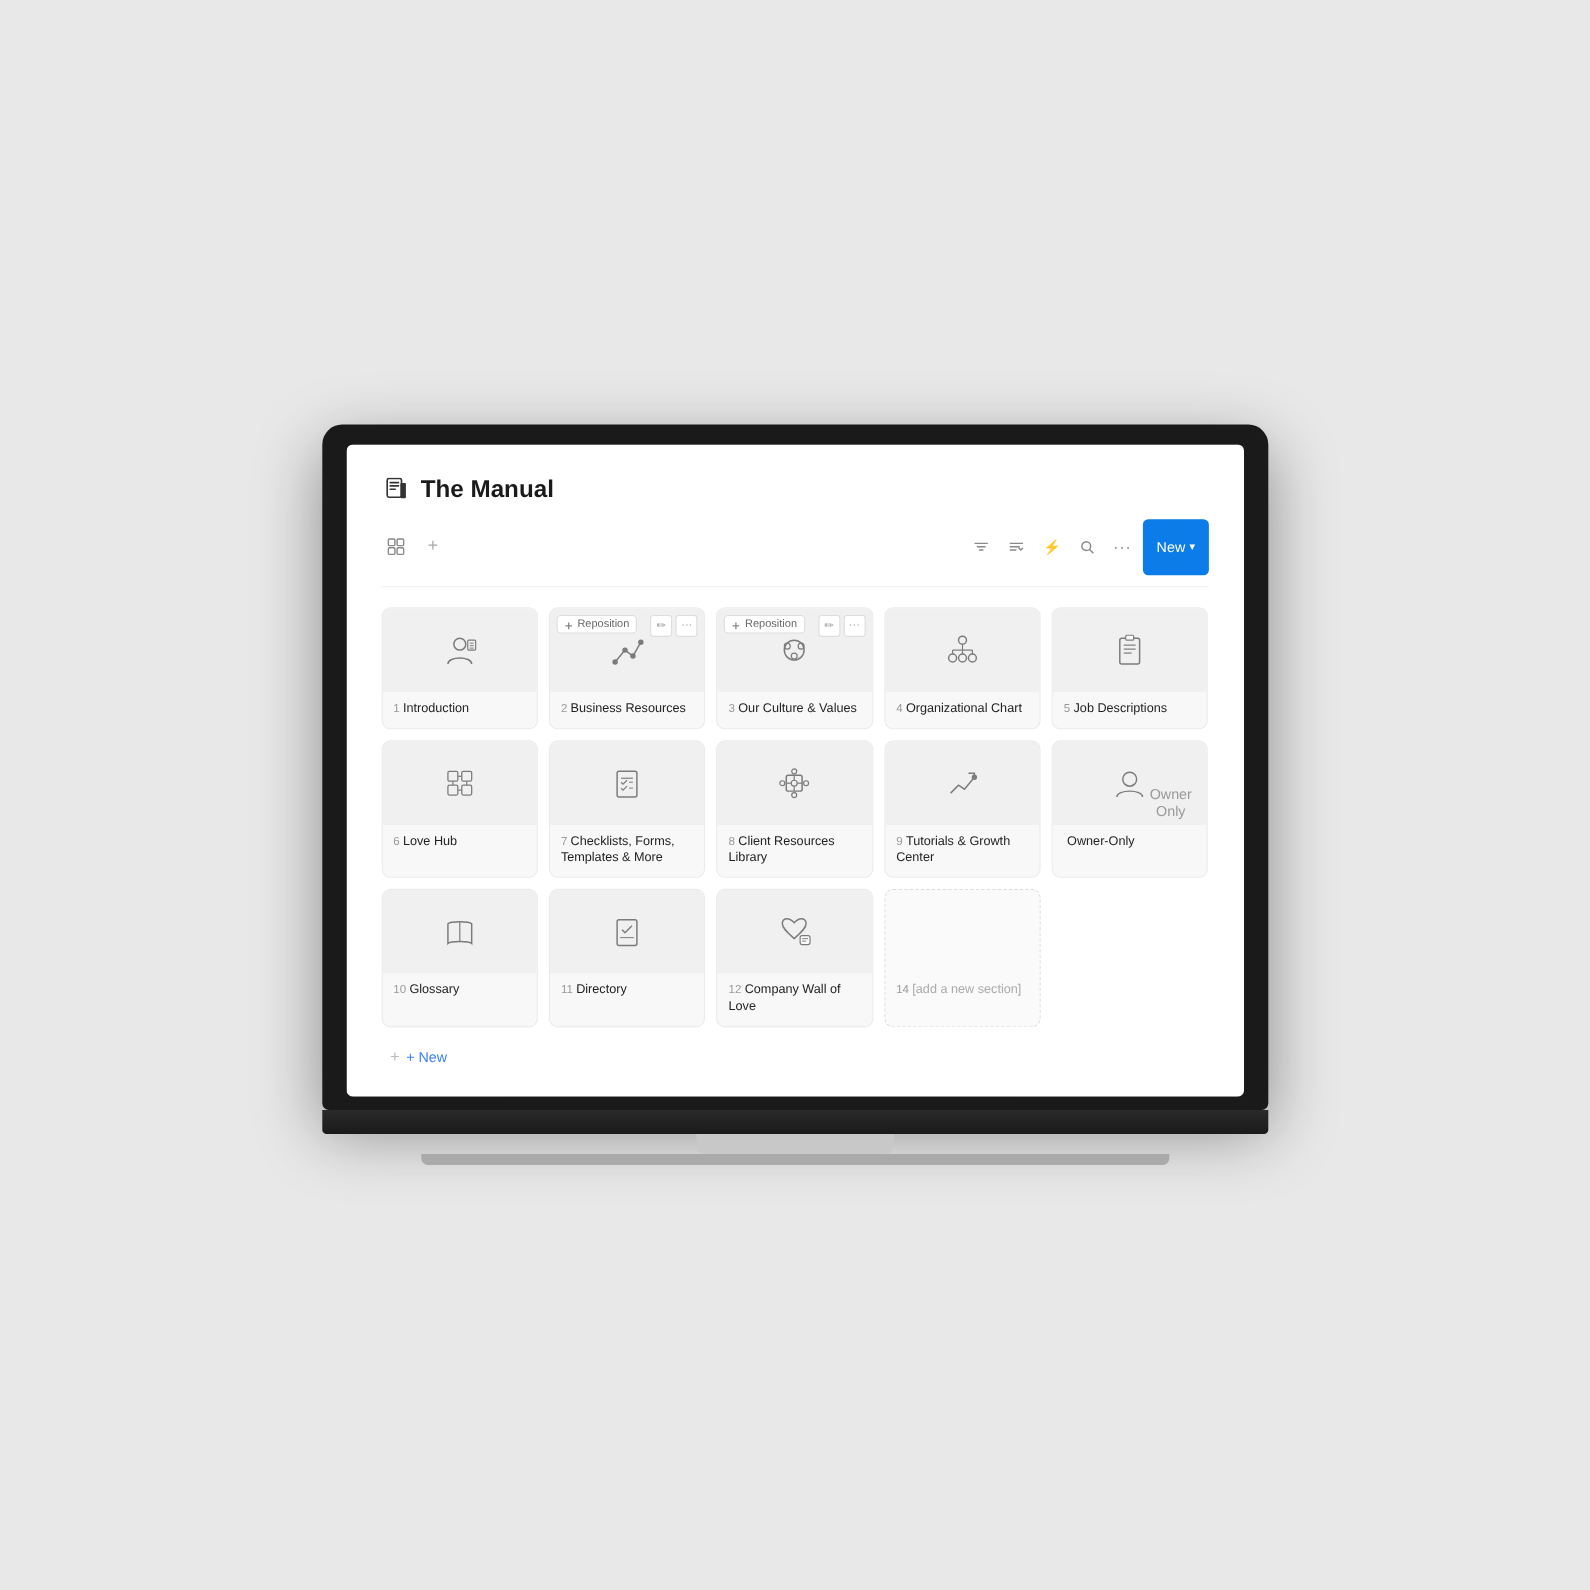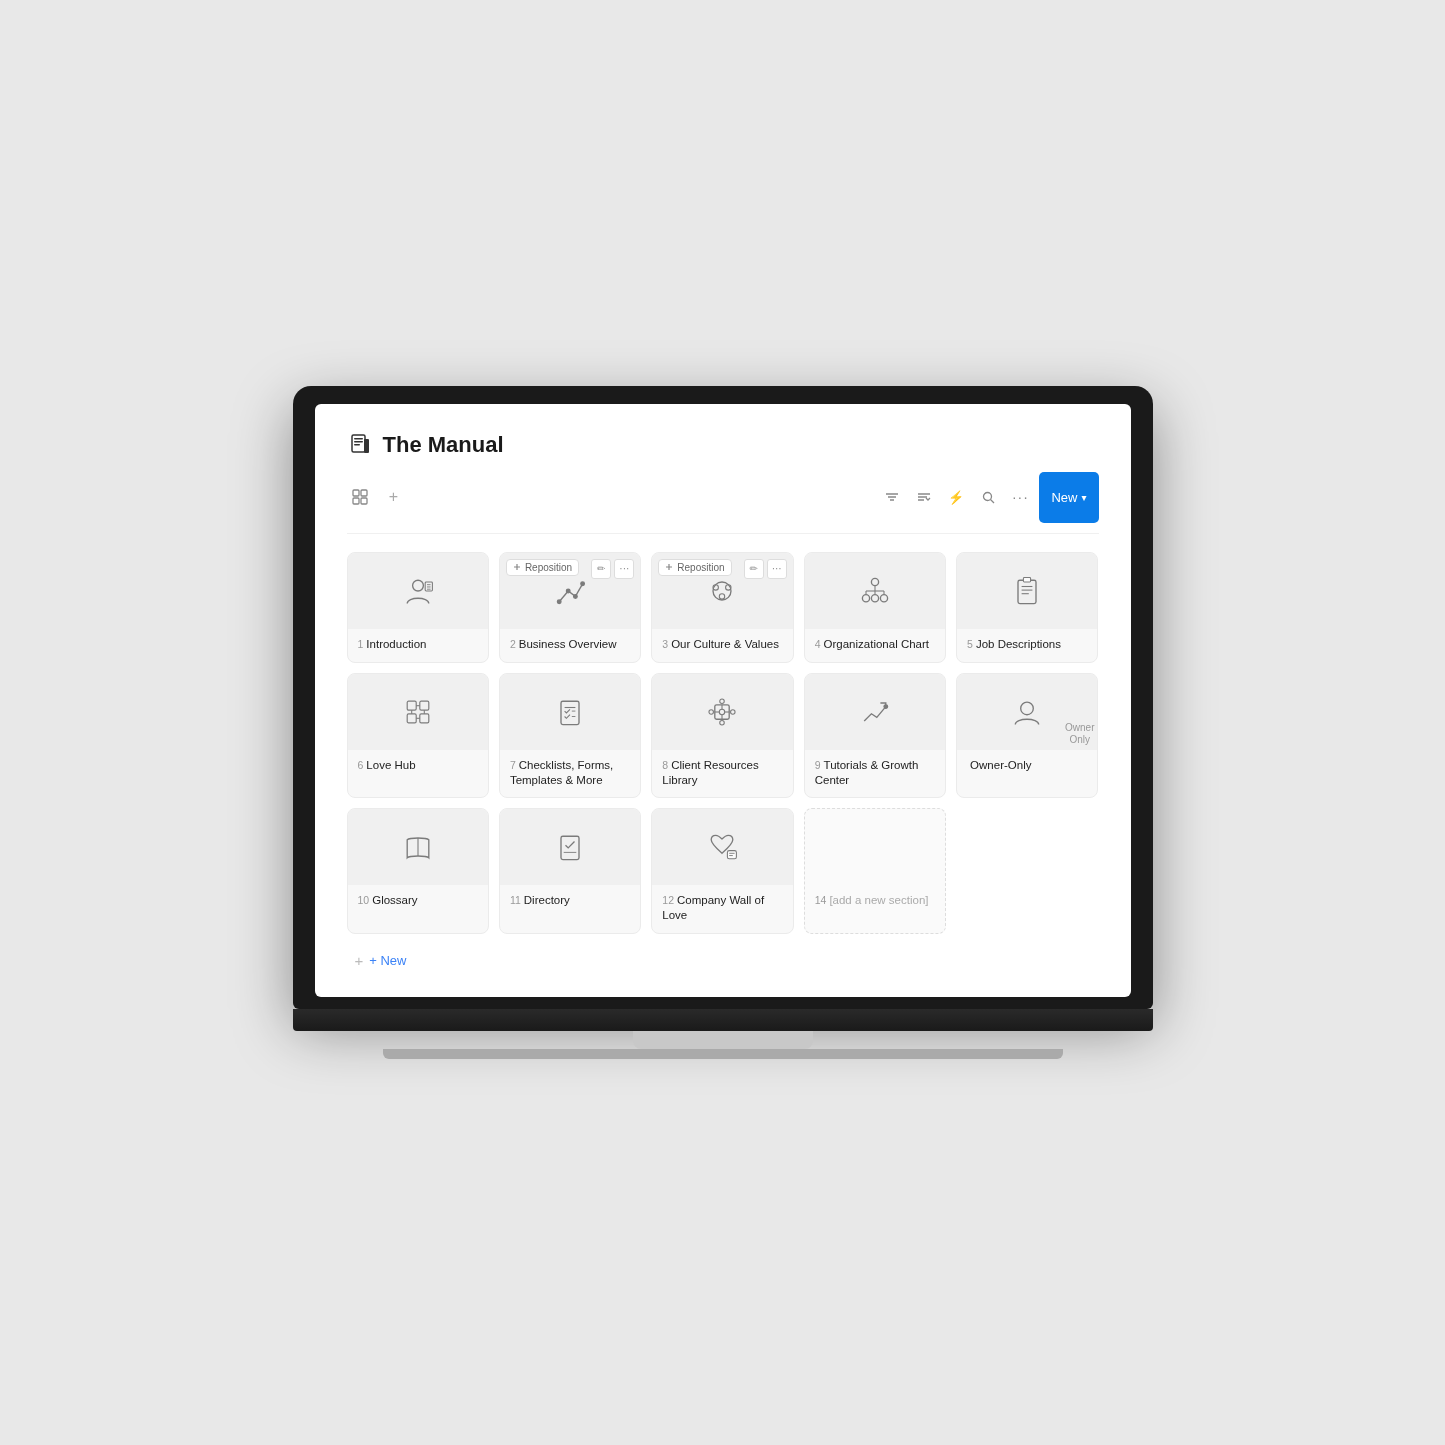--- a/index.html
+++ b/index.html
@@ -208,21 +208,21 @@
       position: absolute;
       top: 6px;
       left: 6px;
       background: white;
       border: 1px solid #ddd;
       border-radius: 4px;
       padding: 2px 6px;
       font-size: 10px;
       color: #666;
       display: flex;
-      align-items: center;
+      align-items: flex-end;
       gap: 4px;
     }
 
     .card-actions {
       position: absolute;
       top: 6px;
       right: 6px;
       display: flex;
       gap: 3px;
     }
@@ -364,21 +364,21 @@
               <svg width="8" height="8" viewBox="0 0 8 8" fill="none">
                   <path d="M1 4h6M4 1v6" stroke="#888" stroke-width="1.2"></path>
                 </svg>
               <span>Reposition</span>
             </div>
             <div class="card-actions">
               <div class="card-action-btn">✏</div>
               <div class="card-action-btn">···</div>
             </div>
             <div class="card-label">
-              <span class="card-number">2</span><span class="card-title">Business Overview</span>
+              <span class="card-number">2</span><span class="card-title">Business Resources</span>
             </div>
           </div>
 
           <div class="grid-card" style="position:relative;">
             <div class="card-image-area">
               <svg class="card-svg" viewBox="0 0 40 40">
                 <circle cx="20" cy="20" r="10" stroke="#555" stroke-width="1.5" fill="none"></circle>
                 <circle cx="13" cy="16" r="3" stroke="#555" stroke-width="1.2" fill="none"></circle>
                 <circle cx="27" cy="16" r="3" stroke="#555" stroke-width="1.2" fill="none"></circle>
                 <circle cx="20" cy="26" r="3" stroke="#555" stroke-width="1.2" fill="none"></circle>
@@ -499,21 +499,21 @@
               <span class="card-number">9</span><span class="card-title">Tutorials &amp; Growth Center</span>
             </div>
           </div>
 
           <div class="grid-card" style="position:relative;">
             <div class="card-image-area">
               <svg class="card-svg" viewBox="0 0 40 40">
                 <circle cx="20" cy="16" r="7" stroke="#555" stroke-width="1.5" fill="none"></circle>
                 <path d="M7 34 C7 26 33 26 33 34" stroke="#555" stroke-width="1.5" fill="none"></path>
               </svg>
-              <div style="position:absolute; bottom:4px; right:3px; text-align:center; font-size:10px; color:#999; line-height:1.2;">Owner<br>Only</div>
+              <div style="position:absolute; bottom:4px; right:14px; text-align:center; font-size:13px; color:#999; line-height:1.2;">Owner<br>Only</div>
             </div>
             <div class="card-label">
               <span class="card-number"></span><span class="card-title">Owner-Only</span>
             </div>
           </div>
 
           <div class="grid-card">
             <div class="card-image-area">
               <svg class="card-svg" viewBox="0 0 40 40">
                 <path d="M8 32 C8 32 10 30 20 30 C30 30 32 32 32 32 L32 12 C32 12 30 10 20 10 C10 10 8 12 8 12 Z" stroke="#555" stroke-width="1.5" fill="none"></path>

